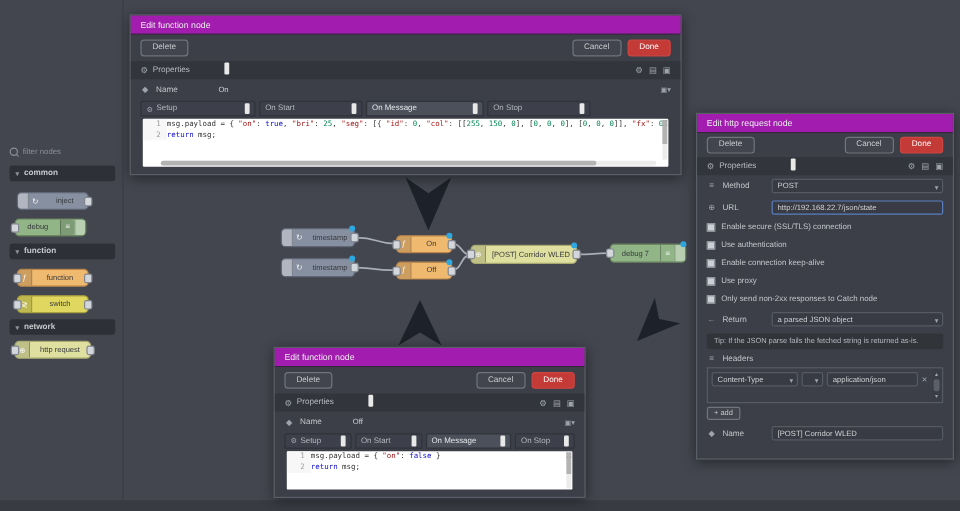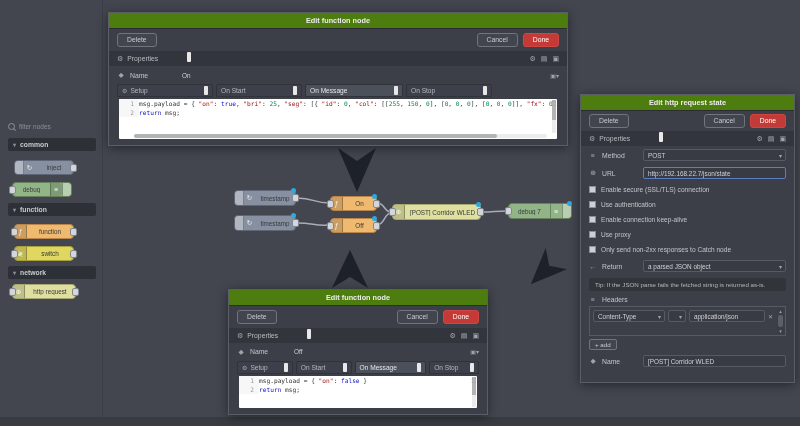--- a/index.html
+++ b/index.html
@@ -36,22 +36,22 @@
   .n-inject{background:#8790A0;border:1px solid #5f6675;}
   .n-debug{background:#92B588;border:1px solid #66805c;}
   .n-func{background:#EFB96F;border:1px solid #b9854a;}
   .n-switch{background:#DFD75F;border:1px solid #a89f3e;}
   .n-http{background:#DFDF9F;border:1px solid #a8a871;}
   
   svg.layer{position:absolute;left:0;top:0;z-index:2;pointer-events:none;}
   
   .dialog{position:absolute;background:#3c3f48;border:1px solid #5a5e67;box-shadow:0 2px 10px rgba(0,0,0,0.45);
     z-index:10;box-sizing:border-box;display:flex;flex-direction:column;}
-  .dlg-title{background:#4d7c0f;color:#ececec;font-size:7.3px;font-weight:bold;padding:3px 8px;
-    border-bottom:1px solid #2a2c32;text-align:center;}
+  .dlg-title{background:#a21caf;color:#ececec;font-size:7.3px;font-weight:normal;padding:3px 8px;
+    border-bottom:1px solid #2a2c32;}
   .btnrow{display:flex;align-items:center;padding:4px 8px;gap:5px;}
   .btn{font-size:6.8px;padding:2px 9px;border-radius:3px;background:#42454d;border:1px solid #70747d;
     color:#c9cbd0;line-height:1.2;}
   .btn.danger{background:#c43a36;border-color:#d04541;color:#fff;}
   .spacer{flex:1;}
   .props{background:#32353c;display:flex;align-items:center;font-size:6.8px;color:#b9bcc1;
     padding:2px 8px;position:relative;height:11px;}
   .props .gear{margin-right:4px;font-size:7px;color:#9fa3ab;}
   .wbar{width:4px;height:10px;background:#e8e8e8;border-radius:1px;display:inline-block;}
   .props .wbar{position:absolute;left:78px;top:1px;}
@@ -325,21 +325,21 @@
       <span><span class="tok-k">return</span><span class="tok-p"> msg;</span></span>
     </div>
     <div class="vscroll" style="bottom:1px;">
         <div class="thumb"></div>
       </div>
     <span class="ed-expand">⛶</span>
   </div>
 </div>
 
 <div class="dialog" style="left:580px;top:94px;width:215px;height:289px;">
-  <div class="dlg-title">Edit http request state</div>
+  <div class="dlg-title">Edit http request node</div>
   <div class="btnrow" style="padding:3px 8px;">
     <span class="btn">Delete</span>
     <span class="spacer"></span>
     <span class="btn">Cancel</span>
     <span class="btn danger">Done</span>
   </div>
   <div class="props">
     <span class="gear">⚙</span>
     <span>Properties</span>
     <span class="wbar"></span>

